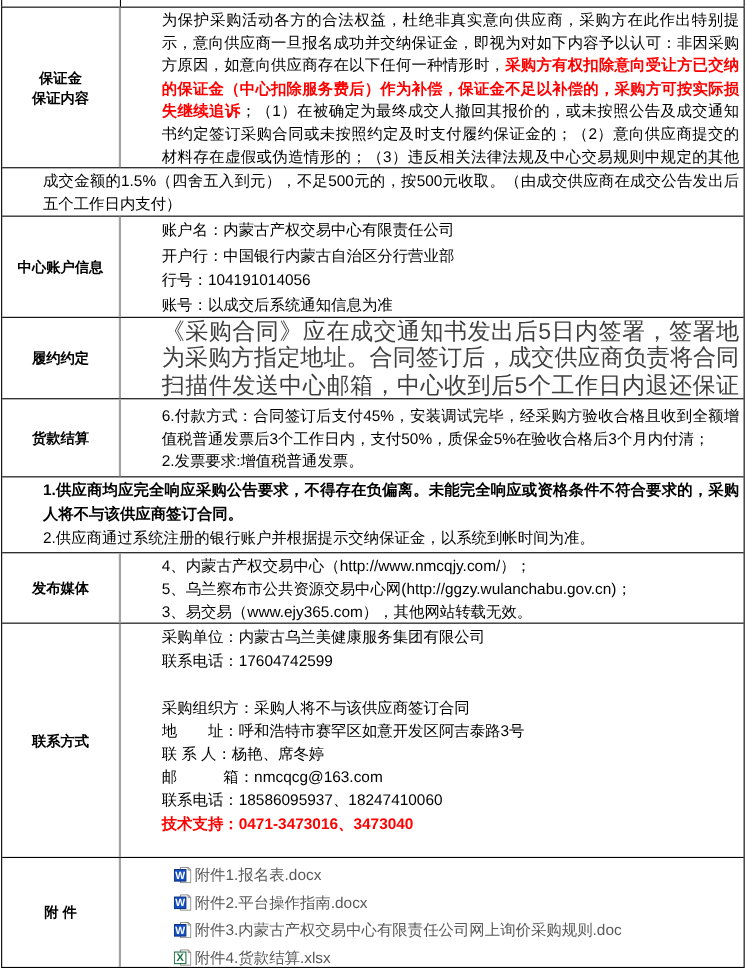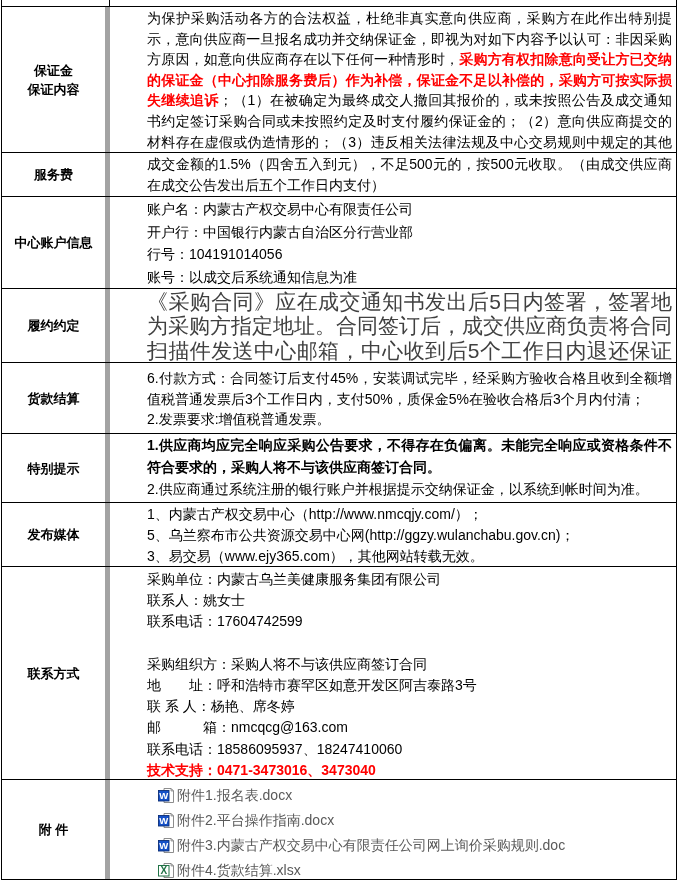--- a/index.html
+++ b/index.html
@@ -7,21 +7,21 @@
     width:679px;height:882px;overflow:hidden;background:#fff;
     font-family:"Liberation Sans",sans-serif;color:#000;
     -webkit-font-smoothing:antialiased;
   }
   .stub{margin-left:1px;width:676px;height:6px;display:flex;
         border-left:1px solid #000;border-right:1px solid #000;box-sizing:border-box;}
   .stub-left{width:108px;border-right:1px solid #000;box-sizing:border-box;}
   .tbl{margin-left:1px;width:676px;border:1px solid #000;box-sizing:border-box;}
   .row{display:flex;border-bottom:1px solid #000;box-sizing:border-box;}
   .row:last-child{border-bottom:none;}
-  .label{width:108px;min-width:108px;border-right:5px solid #a3a3a3;box-sizing:border-box;
+  .label{width:108px;min-width:108px;border-right:2px solid #a3a3a3;box-sizing:border-box;
          display:flex;flex-direction:column;justify-content:center;align-items:center;
          font-weight:700;font-size:13px;line-height:19px;text-align:center;}
   .content{flex:1;padding:1px 4px 0 3px;font-size:14px;line-height:20.6px;box-sizing:border-box;overflow:hidden;margin-left:34px;}
   .just{text-align:justify;}
   .red{color:#ff0000;}
   .bold{font-weight:700;}
 
   .r-guarantee{height:146px;}
   .r-service{height:44px;}   .r-service .content{line-height:21px;}
   .r-account{height:92px;}   .r-account .content{line-height:22.7px;}
@@ -49,21 +49,20 @@
 
     <div class="row r-guarantee">
       <div class="label">
         <div>保证金</div>
         <div>保证内容</div>
       </div>
       <div class="content just"><span>为保护采购活动各方的合法权益，杜绝非真实意向供应商，采购方在此作出特别提示，意向供应商一旦报名成功并交纳保证金，即视为对如下内容予以认可：非因采购方原因，如意向供应商存在以下任何一种情形时，</span><span class="red bold">采购方有权扣除意向受让方已交纳的保证金（中心扣除服务费后）作为补偿，保证金不足以补偿的，采购方可按实际损失继续追诉</span><span>；（1）在被确定为最终成交人撤回其报价的，或未按照公告及成交通知书约定签订采购合同或未按照约定及时支付履约保证金的；（2）意向供应商提交的材料存在虚假或伪造情形的；（3）违反相关法律法规及中心交易规则中规定的其他情况。</span></div>
     </div>
 
     <div class="row r-service">
-      <div class="label">服务费</div>
       <div class="content just">成交金额的1.5%（四舍五入到元），不足500元的，按500元收取。（由成交供应商在成交公告发出后五个工作日内支付）</div>
     </div>
 
     <div class="row r-account">
       <div class="label">中心账户信息</div>
       <div class="content">
         <div class="ln">账户名：内蒙古产权交易中心有限责任公司</div>
         <div class="ln">开户行：中国银行内蒙古自治区分行营业部</div>
         <div class="ln">行号：104191014056</div>
         <div class="ln">账号：以成交后系统通知信息为准</div>
@@ -77,41 +76,39 @@
 
     <div class="row r-payment">
       <div class="label">货款结算</div>
       <div class="content just">
         <div>6.付款方式：合同签订后支付45%，安装调试完毕，经采购方验收合格且收到全额增值税普通发票后3个工作日内，支付50%，质保金5%在验收合格后3个月内付清；</div>
         <div>2.发票要求:增值税普通发票。</div>
       </div>
     </div>
 
     <div class="row r-notice">
-      <div class="label">特别提示</div>
       <div class="content just">
         <div class="bold">1.供应商均应完全响应采购公告要求，不得存在负偏离。未能完全响应或资格条件不符合要求的，采购人将不与该供应商签订合同。</div>
         <div>2.供应商通过系统注册的银行账户并根据提示交纳保证金，以系统到帐时间为准。</div>
       </div>
     </div>
 
     <div class="row r-media">
       <div class="label">发布媒体</div>
       <div class="content">
-        <div class="ln">1、内蒙古产权交易中心（http://www.nmcqjy.com/）；</div>
+        <div class="ln">4、内蒙古产权交易中心（http://www.nmcqjy.com/）；</div>
         <div class="ln">5、乌兰察布市公共资源交易中心网(http://ggzy.wulanchabu.gov.cn)；</div>
         <div class="ln">3、易交易（www.ejy365.com），其他网站转载无效。</div>
       </div>
     </div>
 
     <div class="row r-contact">
       <div class="label">联系方式</div>
       <div class="content">
         <div class="ln">采购单位：内蒙古乌兰美健康服务集团有限公司</div>
-        <div class="ln">联系人：姚女士</div>
         <div class="ln">联系电话：17604742599</div>
         <div class="ln"></div>
         <div class="ln">采购组织方：采购人将不与该供应商签订合同</div>
         <div class="ln">地　　址：呼和浩特市赛罕区如意开发区阿吉泰路3号</div>
         <div class="ln">联 系 人：杨艳、席冬婷</div>
         <div class="ln">邮　　　箱：nmcqcg@163.com</div>
         <div class="ln">联系电话：18586095937、18247410060</div>
         <div class="ln red bold">技术支持：0471-3473016、3473040</div>
       </div>
     </div>

